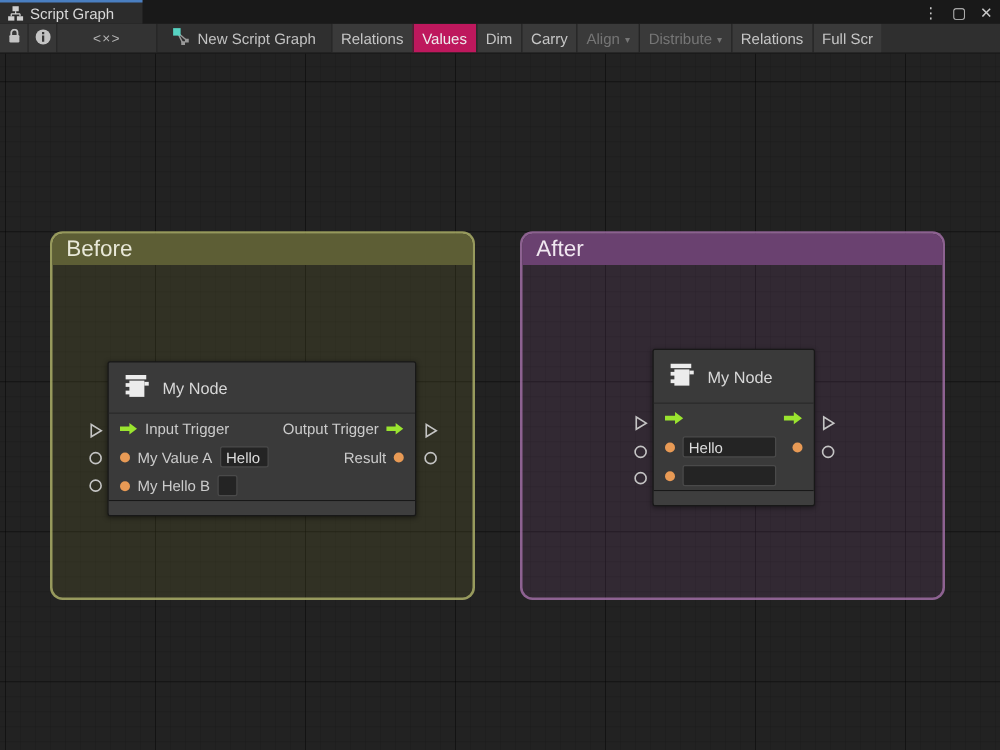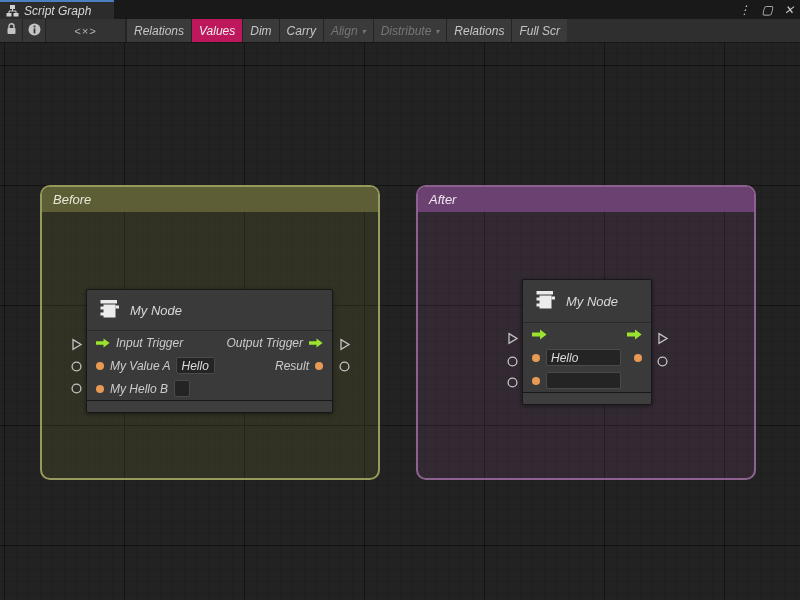--- a/index.html
+++ b/index.html
@@ -1,18 +1,18 @@
 <!DOCTYPE html>
 <html><head>
 <meta charset="utf-8">
 <style>
   html,body{margin:0;padding:0;background:#111;}
   *{box-sizing:border-box;}
   .window{position:relative;width:800px;height:600px;overflow:hidden;background:#191919;
-          font-family:"Liberation Sans",sans-serif;font-style:italic;-webkit-font-smoothing:antialiased;}
+          font-family:"Liberation Sans",sans-serif;-webkit-font-smoothing:antialiased;}
 
   
   .tabbar{position:absolute;top:0;left:0;right:0;height:19px;background:#191919;}
   .tab{position:absolute;left:0;top:0;height:19px;width:114px;background:#2c2c2c;
        border-top:2px solid #4a7fc1;display:flex;align-items:center;gap:5px;
        padding:0 6px;color:#d8d8d8;font-size:12px;}
   .win-controls{position:absolute;right:6px;top:0;height:19px;display:flex;
        align-items:center;gap:11px;color:#c9c9c9;font-size:12px;}
   .win-controls span{line-height:1;cursor:default;}
 
@@ -40,21 +40,21 @@
       linear-gradient(rgba(0,0,0,0.38) 1px, transparent 1px),
       linear-gradient(90deg, rgba(0,0,0,0.38) 1px, transparent 1px),
       linear-gradient(rgba(0,0,0,0.10) 1px, transparent 1px),
       linear-gradient(90deg, rgba(0,0,0,0.10) 1px, transparent 1px);
     background-size:120px 120px,120px 120px,12px 12px,12px 12px;
     background-position:4px 22px,4px 22px,4px 22px,4px 22px;}
 
   
   .group{position:absolute;top:142px;width:340px;height:295px;border-radius:10px;}
   .group-header{height:25px;border-radius:8px 8px 0 0;display:flex;align-items:center;
-       padding:0 11px;font-size:13px;}
+       padding:0 11px;font-size:18px;}
   #group-before{left:40px;border:2px solid rgba(186,190,112,0.75);background:rgba(128,131,48,0.16);}
   #group-before .group-header{background:#5d5e35;color:#e8e8d8;}
   #group-after{left:416px;border:2px solid rgba(172,118,177,0.75);background:rgba(148,84,158,0.14);}
   #group-after .group-header{background:#6a4170;color:#f0e7f0;}
 
   
   .node{position:absolute;background:#3a3a3a;border:1px solid #181818;border-radius:2px;
         box-shadow:0 1px 4px rgba(0,0,0,0.45);}
   #node-before{left:86px;top:246px;width:247px;}
   #node-after{left:522px;top:236px;width:130px;}
@@ -115,20 +115,31 @@
         <svg width="13" height="13" viewBox="0 0 13 13">
           <circle cx="6.5" cy="6.5" r="6" fill="#c4c4c4"></circle>
           <rect x="5.6" y="2.6" width="1.8" height="1.8" fill="#373737"></rect>
           <rect x="5.6" y="5.4" width="1.8" height="5" fill="#373737"></rect>
         </svg>
       </span>
     </div>
     <div class="tb-code">
       <span>&lt;×&gt;</span>
     </div>
+    <div class="tb-new">
+      <span>
+        <svg width="14" height="14" viewBox="0 0 14 14">
+          <path d="M4 4 L11 10 M4 4 L8 12" stroke="#9a9a9a" stroke-width="1.2"></path>
+          <rect x="0.5" y="0.5" width="6" height="6" fill="#57d3c2"></rect>
+          <rect x="10" y="9" width="3" height="3" fill="#9a9a9a"></rect>
+          <rect x="7" y="11" width="3" height="3" fill="#9a9a9a"></rect>
+        </svg>
+      </span>
+      <span>New Script Graph</span>
+    </div>
 
 
     <div class="tb-btn">
       <span>Relations</span>
     </div>
     <div class="tb-btn selected">
       <span>Values</span>
     </div>
     <div class="tb-btn">
       <span>Dim</span>

